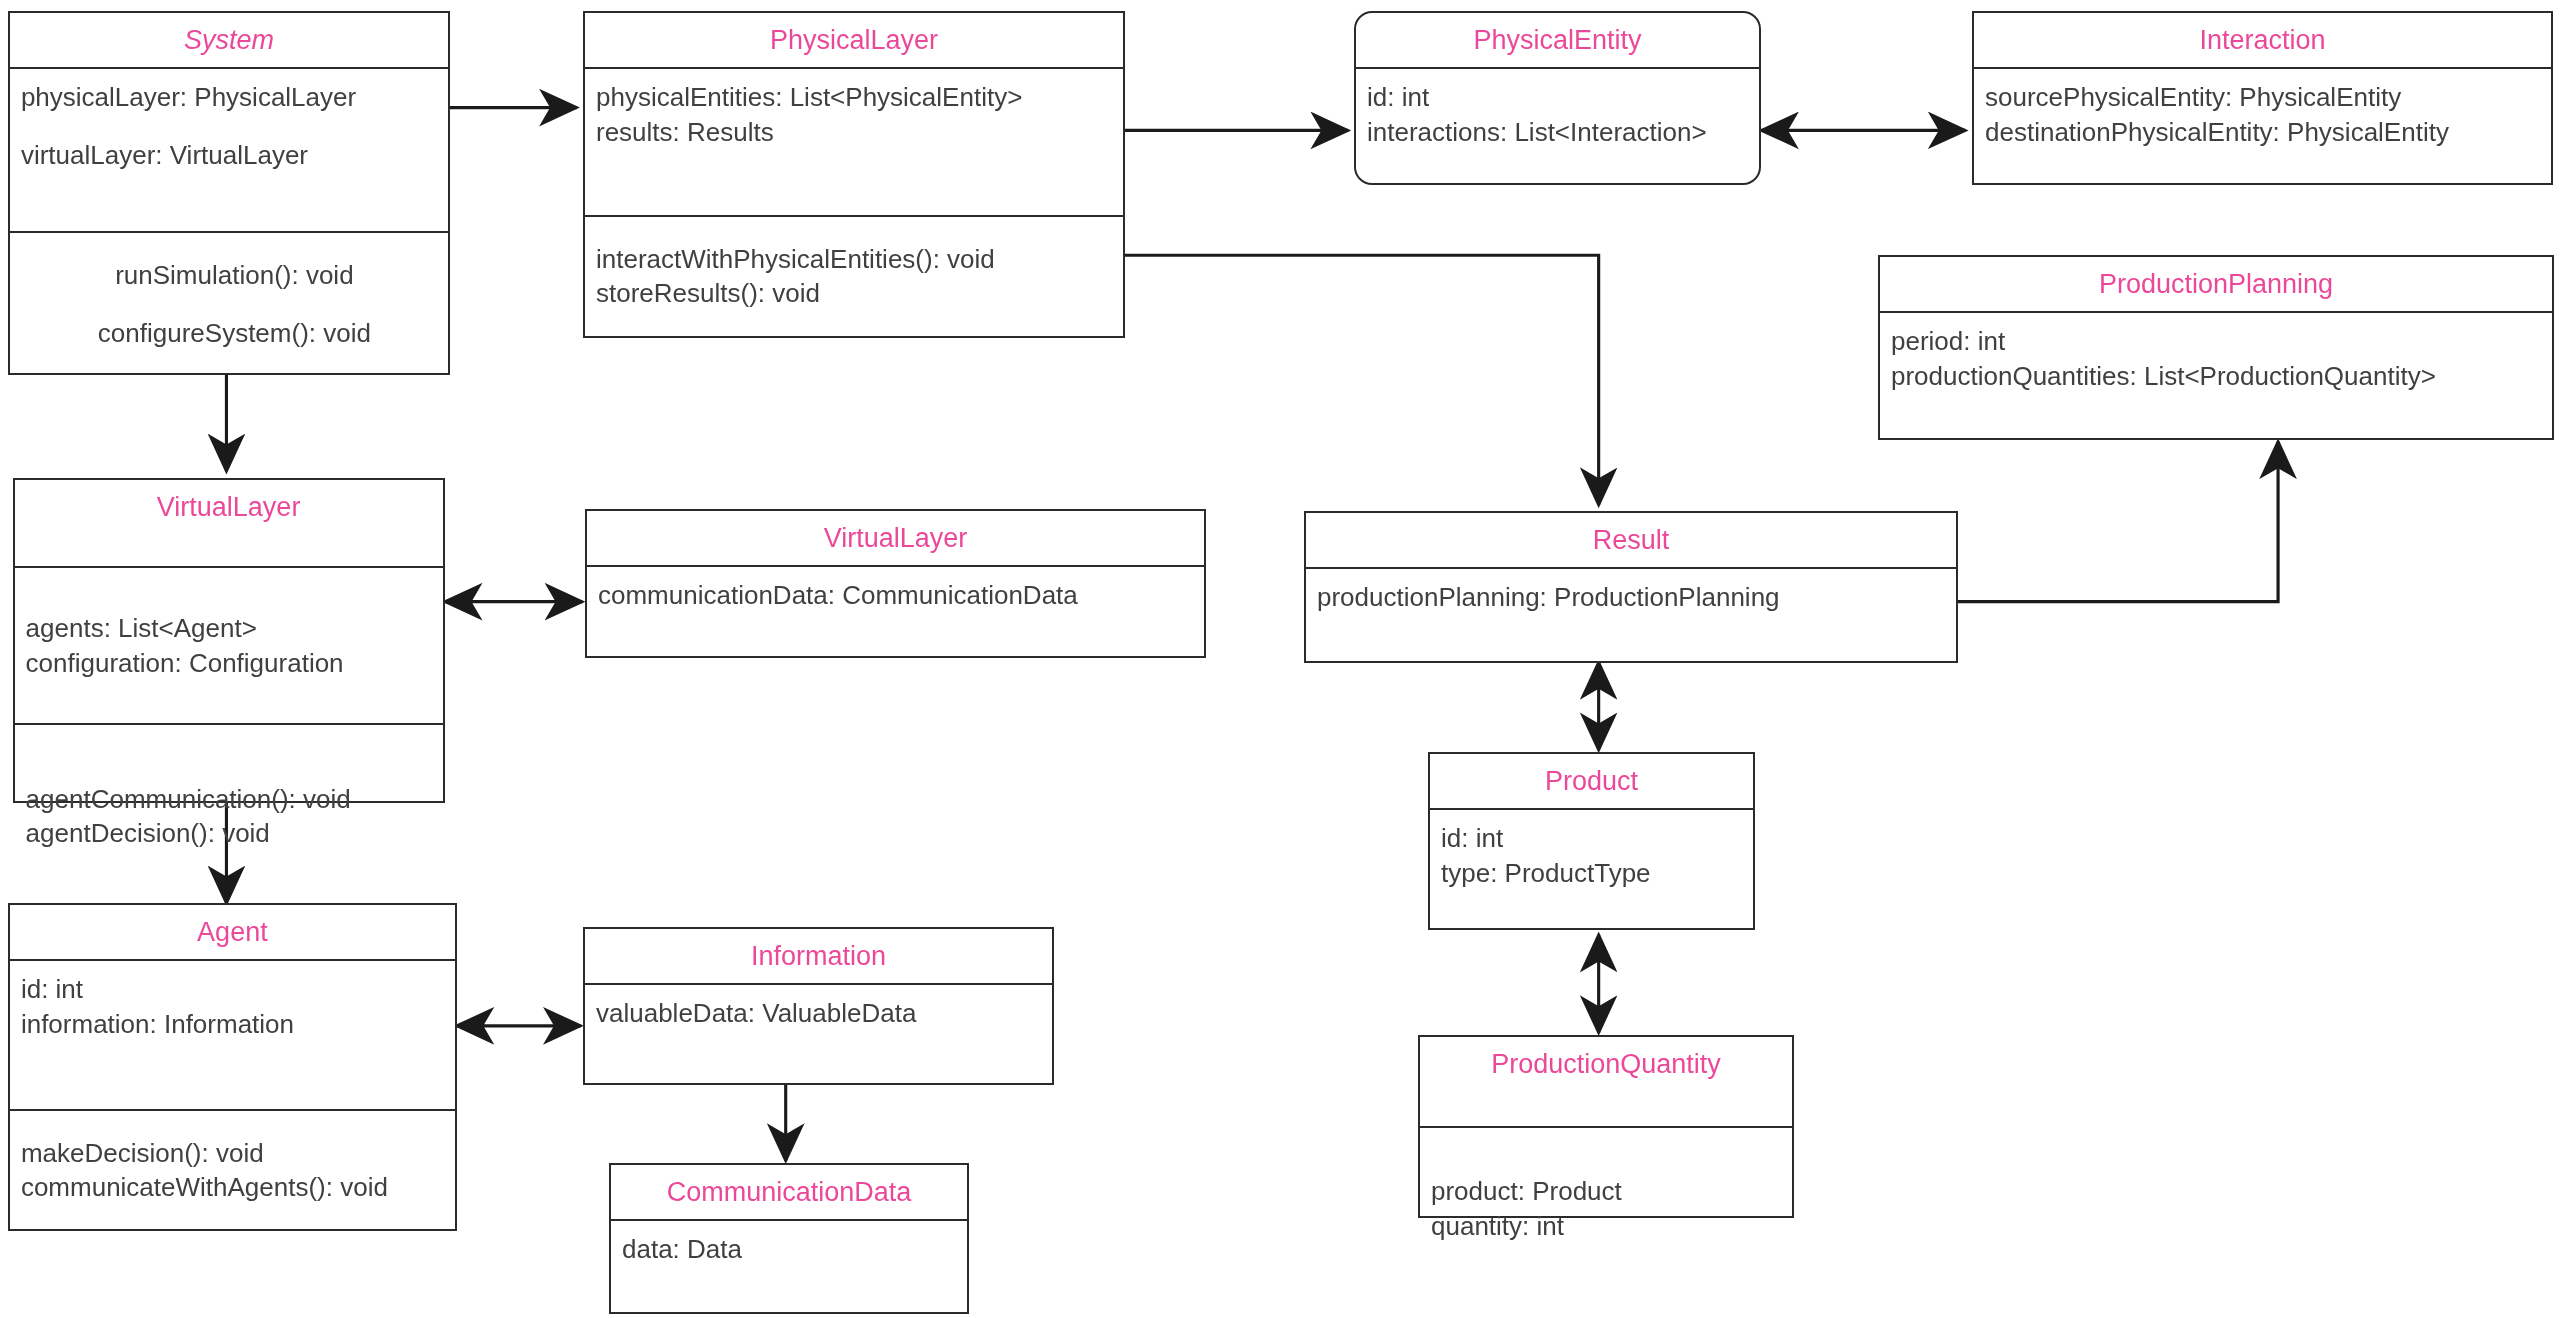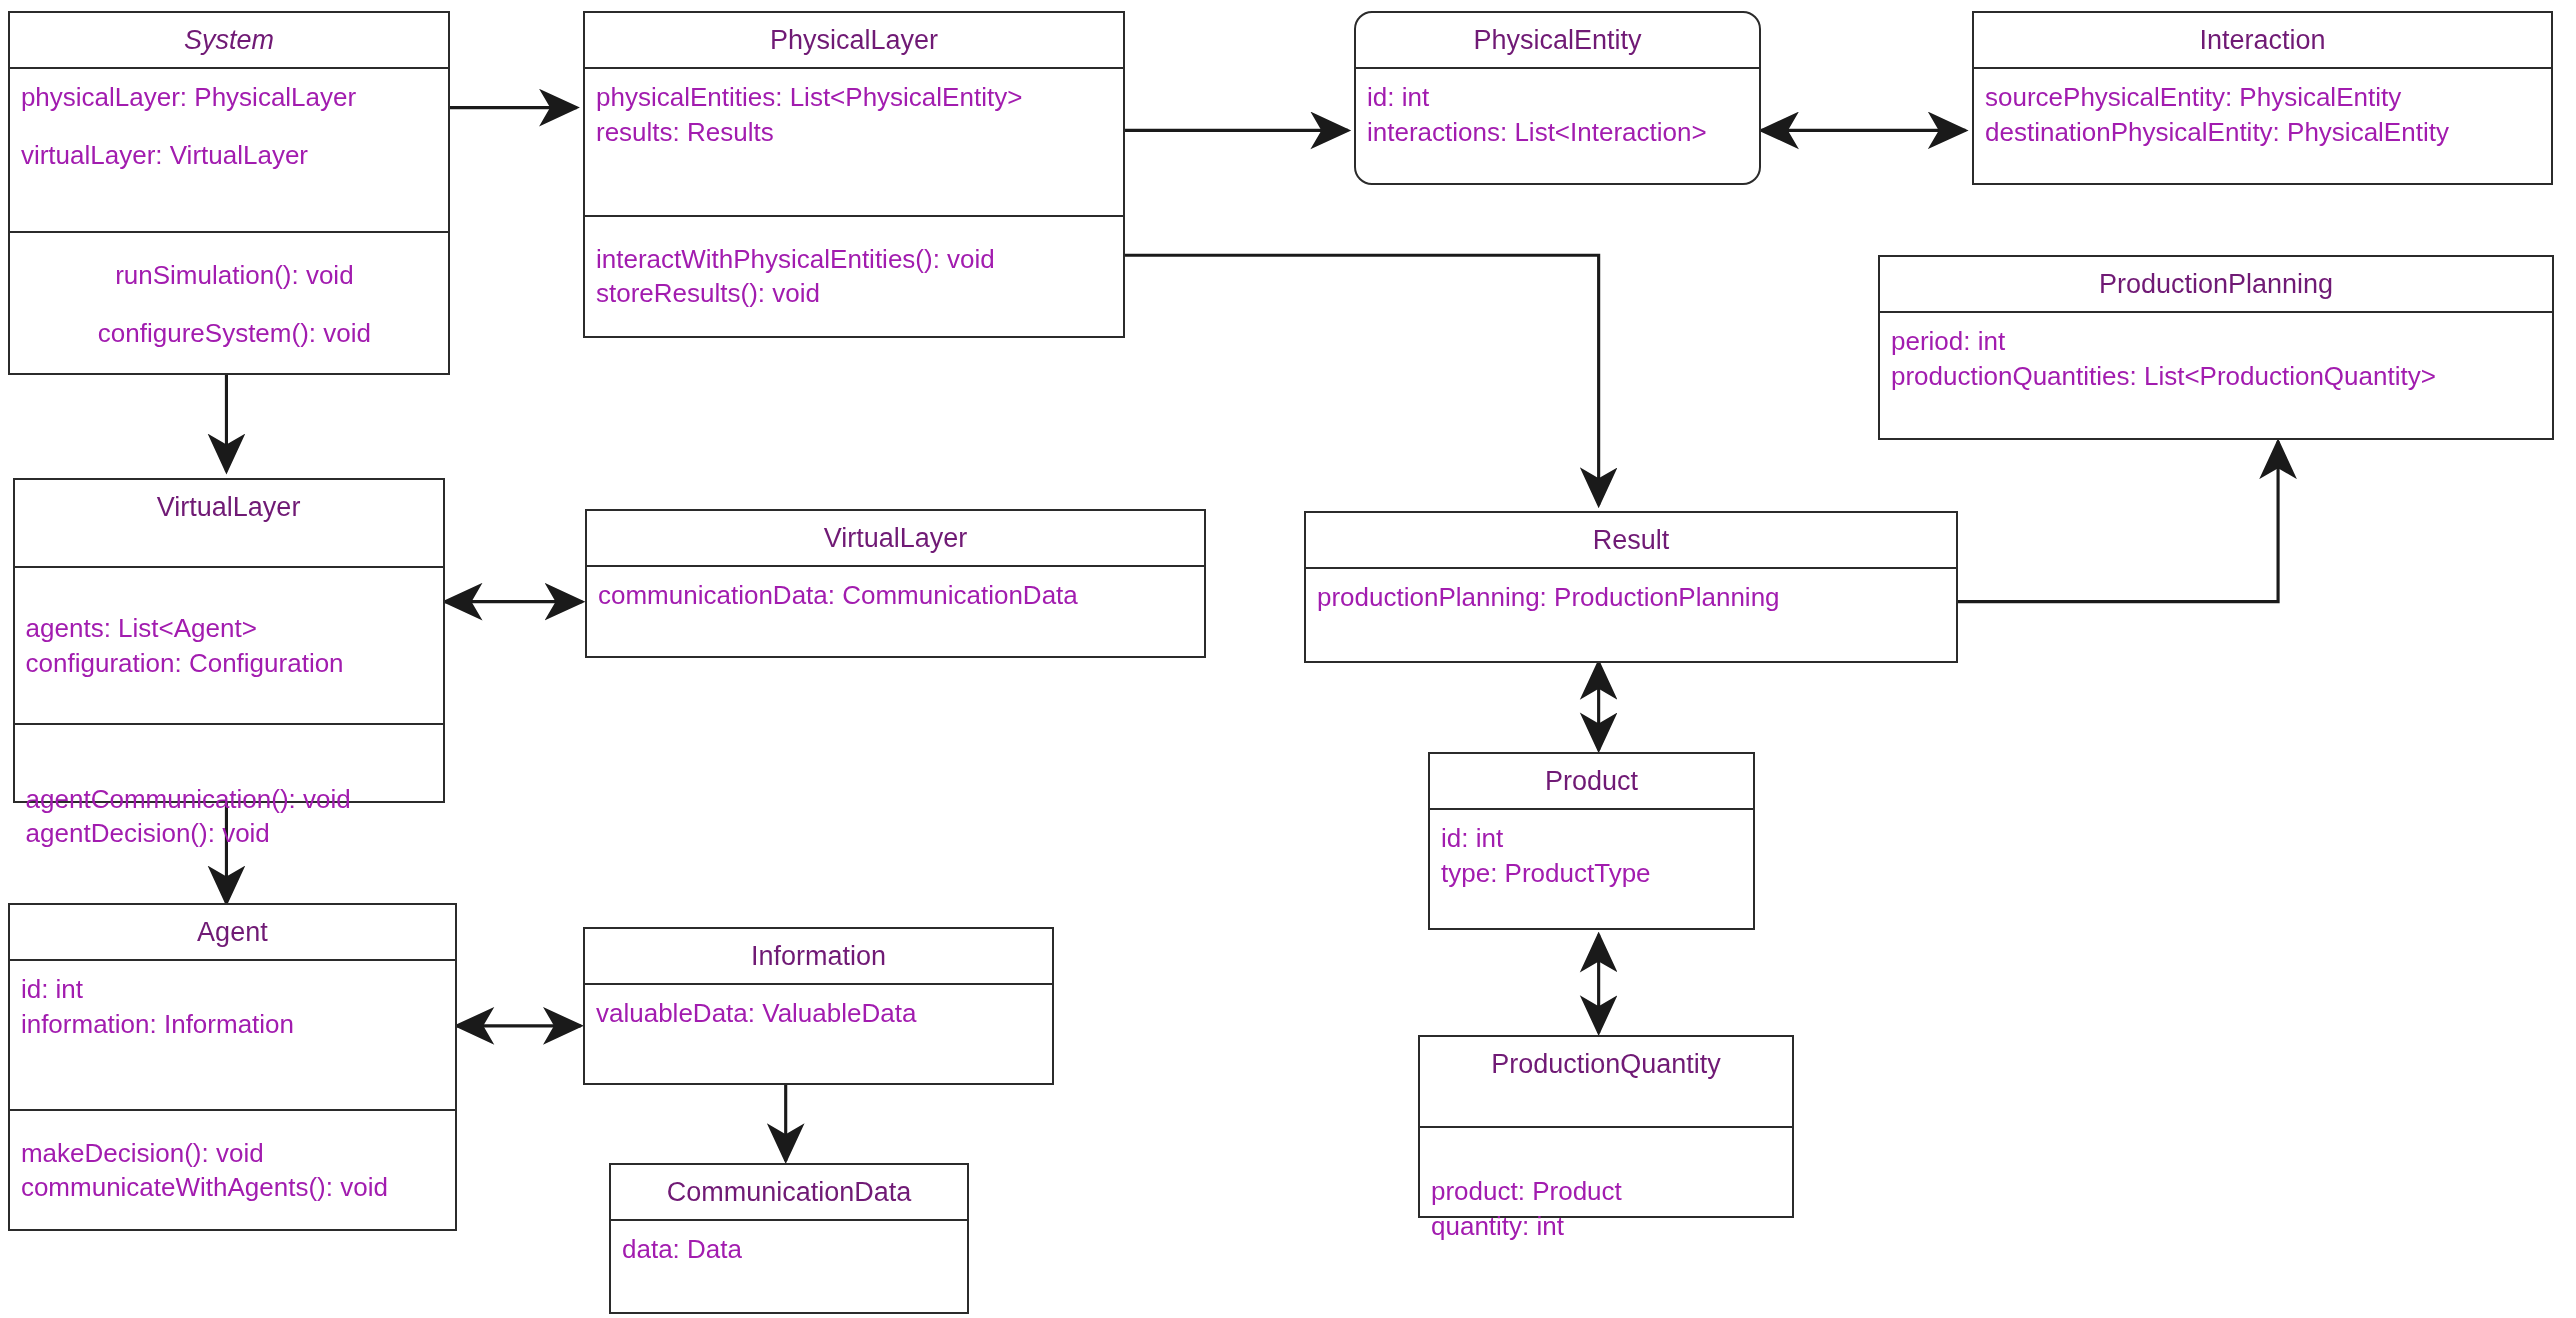--- a/index.html
+++ b/index.html
@@ -20,36 +20,36 @@
     box-sizing: border-box;
     border: 2.4px solid #2b2b2b;
     background: #ffffff;
     display: flex;
     flex-direction: column;
   }
   .uml-title {
     box-sizing: border-box;
     text-align: center;
     font-size: 27px;
-    color: #701a75;
+    color: #ec4899;
     line-height: 1.2;
     padding: 11px 7.9px 11px 7.9px;
     white-space: nowrap;
   }
   .uml-title.italic { font-style: italic; }
   .uml-sep {
     height: 0;
     border-top: 2.4px solid #2b2b2b;
     flex: none;
   }
   .uml-compartment {
     box-sizing: border-box;
     padding: 11px 0 11px 11px;
     font-size: 26px;
-    color: #a21caf;
+    color: #404040;
     line-height: 1.32;
     flex: 1 1 auto;
     white-space: nowrap;
     overflow: visible;
   }
   .uml-compartment.centered { text-align: center; }
   .uml-compartment .row { display: block; }
   .uml-compartment .spaced { margin-bottom: 23.6px; }
   .uml-compartment .gap-top { margin-top: 14px; }
   svg.edges {

